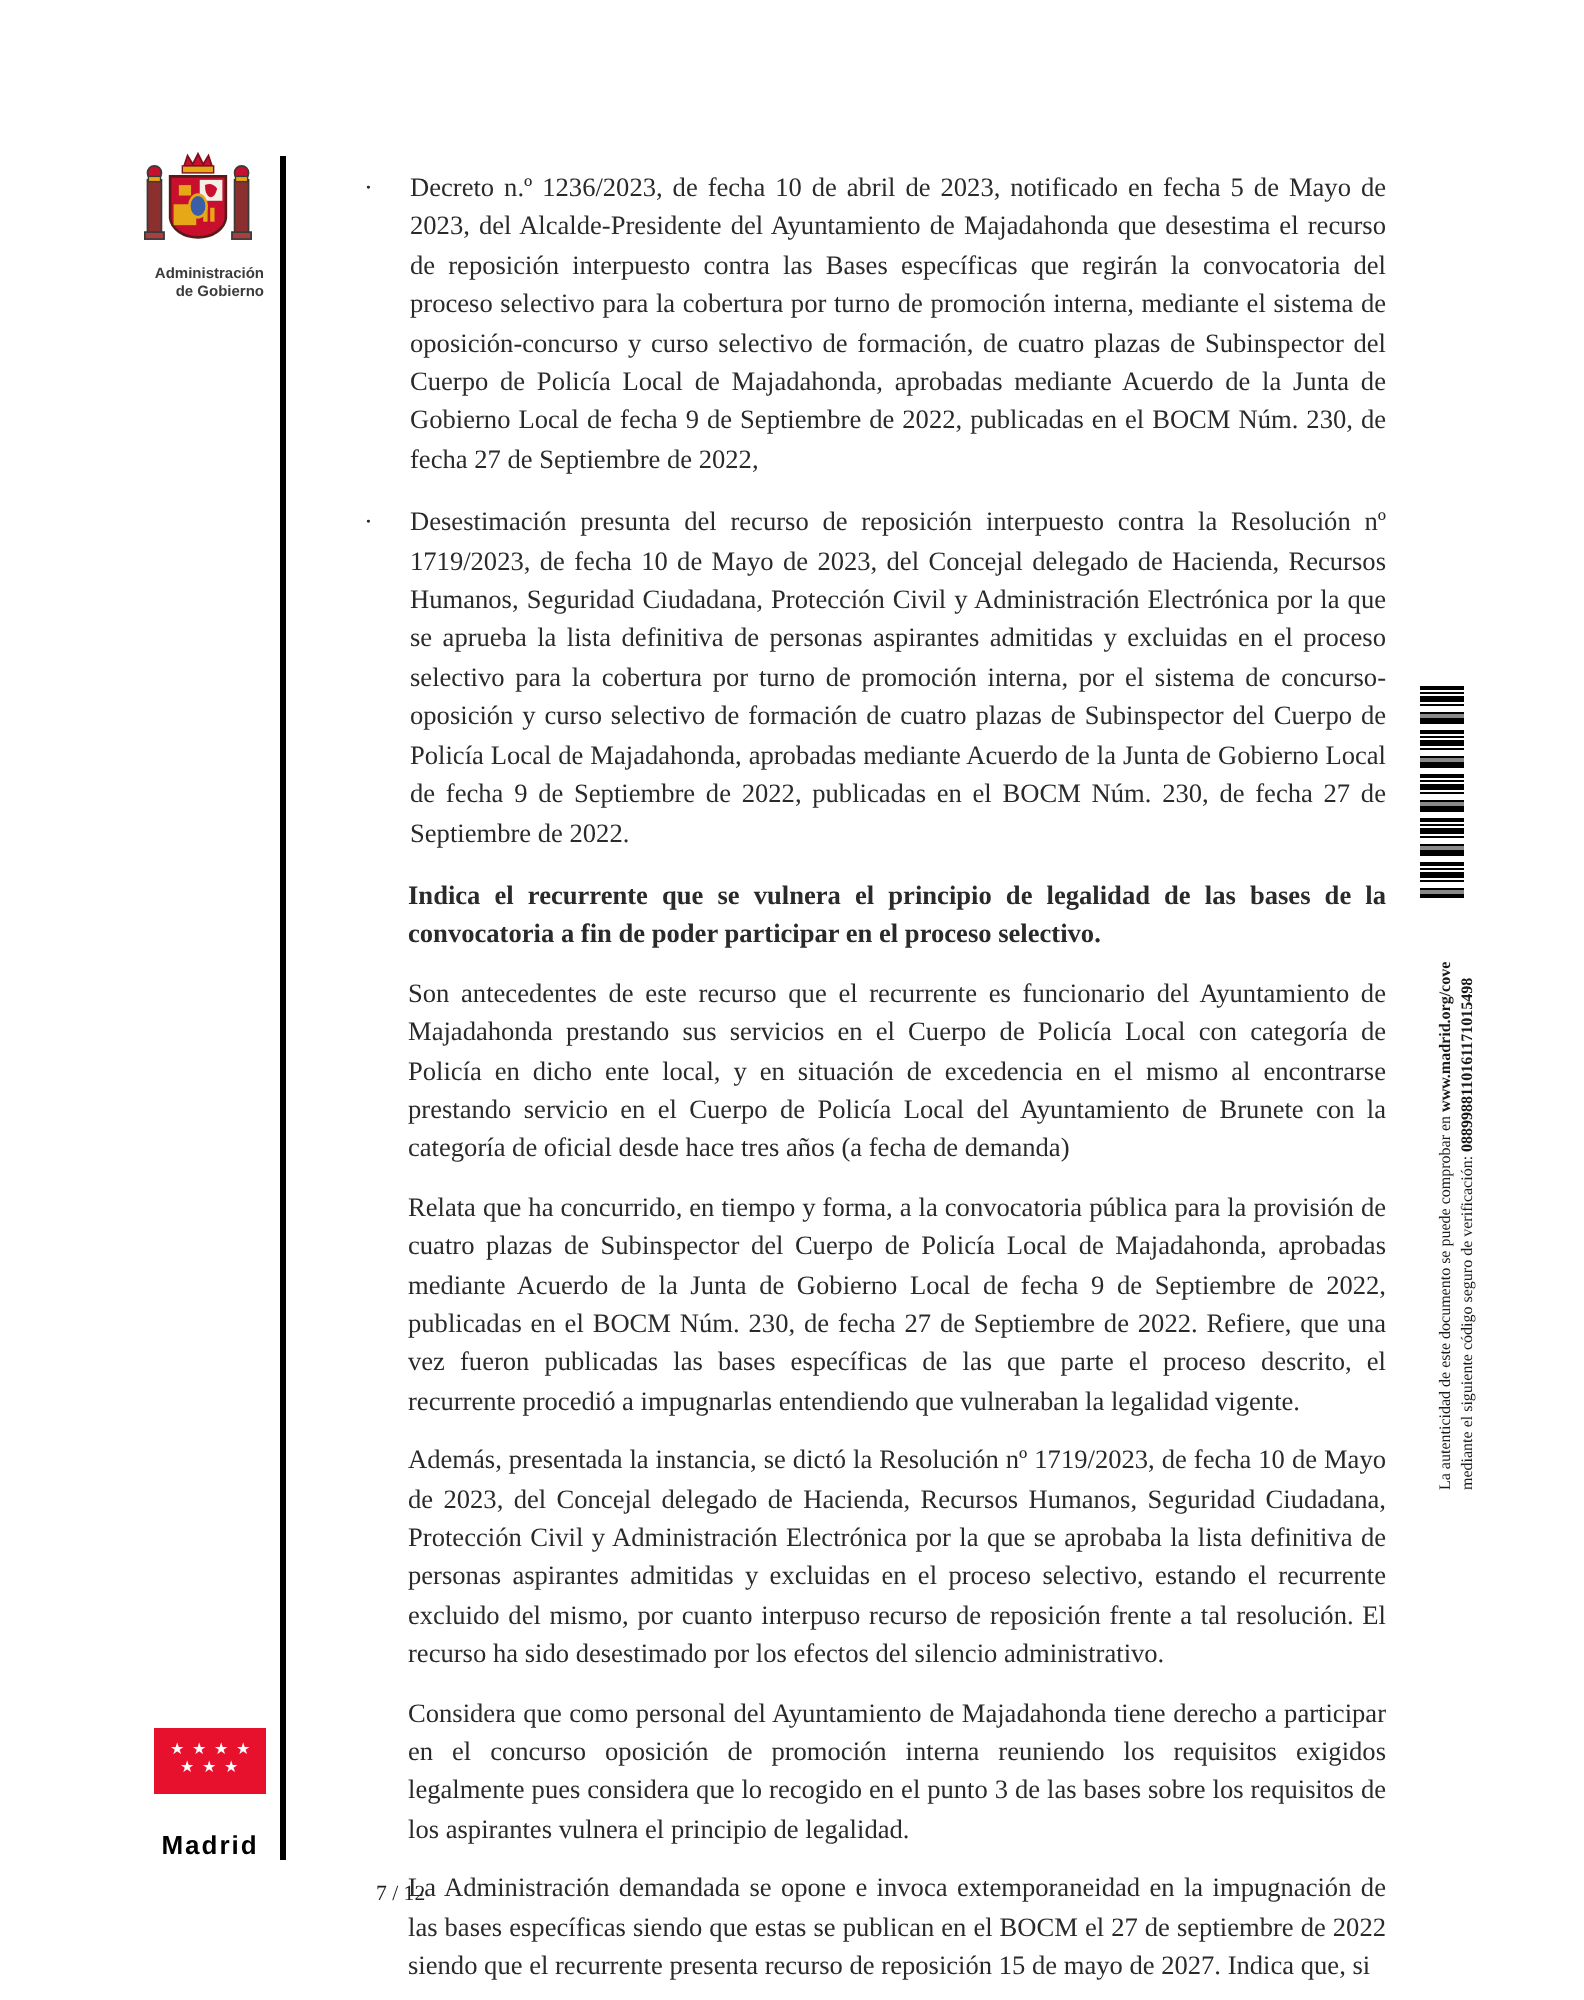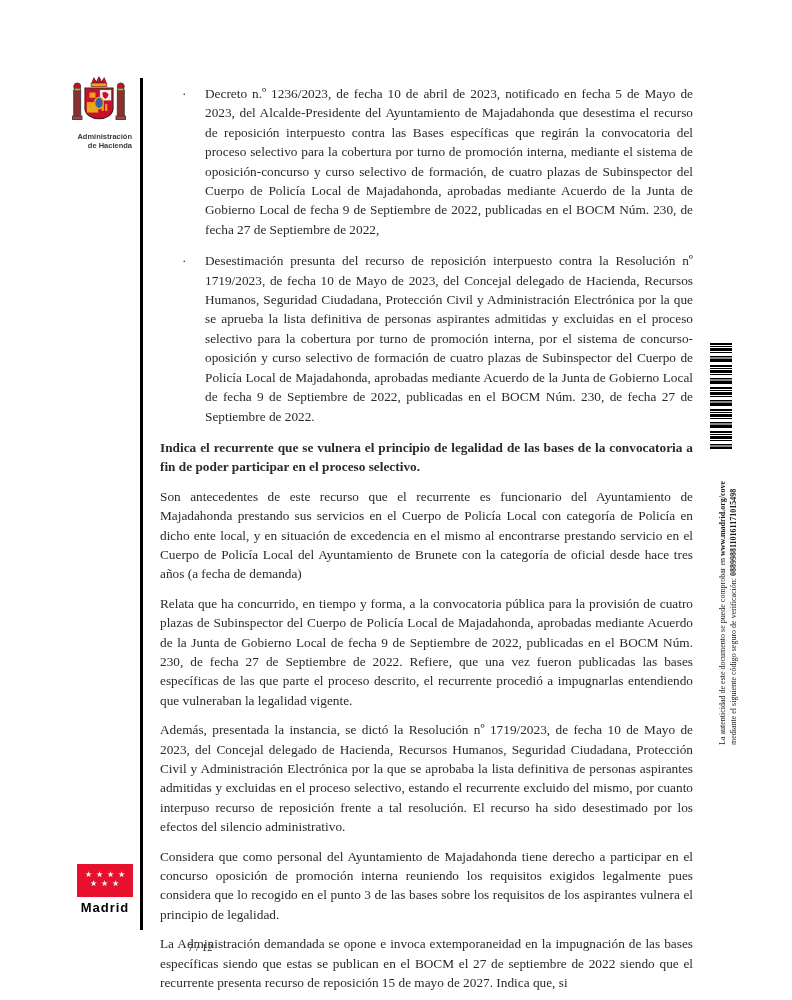--- a/index.html
+++ b/index.html
@@ -13,41 +13,41 @@
   .crest-box svg { display:block; margin:0 auto; }
   .justice-label { margin-top:2px; font-family:"Liberation Sans", sans-serif;
                    font-size:7.5px; line-height:9px; color:#3b3b3b; font-weight:bold; }
 
   
   .content { position:absolute; left:160px; top:84px; width:533px;
              font-size:13.3px; line-height:19.4px; text-align:justify; }
   .bullet { display:flex; margin-bottom:12px; }
   .bullet .marker { flex:none; width:45px; padding-left:22px; text-align:left; }
   .bullet .text { flex:1; text-align:justify; }
-  .para { margin-bottom:10px; }
+  .para { margin-bottom:10px;margin-left:44px; }
   .para-strong { font-weight:bold; }
 
   
   .barcode { position:absolute; left:710px; top:343px; width:22px; height:106px;
              background:repeating-linear-gradient(180deg,
                #000 0 2px, #fff 2px 3px, #000 3px 4px, #fff 4px 5px,
                #000 5px 8px, #fff 8px 9px, #000 9px 10px, #fff 10px 13px,
                #000 13px 14px, #888 14px 16px, #000 16px 19px, #fff 19px 22px); }
   .verify-rot { position:absolute; left:586px; top:586px; width:290px; height:28px;
                 transform:rotate(-90deg);
                 font-size:8px; line-height:11px; color:#1a1a1a; text-align:left;
                 font-family:"Liberation Serif", serif; white-space:nowrap; }
   .verify-rot b { font-weight:bold; }
 
   
   .madrid { position:absolute; left:76px; top:864px; width:58px; text-align:center; }
   .madrid-flag { position:relative; width:56px; height:33px; background:#e8112d; margin:0 auto; }
   .madrid-flag .star { position:absolute; color:#fff; font-size:8px; line-height:8px;
                        font-family:"DejaVu Sans", sans-serif; }
-  .madrid-label { margin-top:3px; font-family:"Liberation Sans", sans-serif;
+  .madrid-label { margin-top:18px; font-family:"Liberation Sans", sans-serif;
                   font-weight:bold; font-size:13px; letter-spacing:1px; color:#000; }
 
   
   .footer { position:absolute; left:158px; top:941px; width:510px;
             font-size:10.8px; color:#1f1f1f; display:flex; }
   .footer .court { flex:1; }
   .footer .pagenum { flex:none; padding-left:30px; }
 </style>
 </head>
 <body>
@@ -79,21 +79,21 @@
         <rect x="18" y="30" width="13" height="12" fill="#e6a817"></rect>
         <rect x="33" y="30" width="13" height="12" fill="#c8102e"></rect>
         <rect x="21" y="19" width="7" height="6" fill="#e6a817"></rect>
         <path d="M36 19 q4 -2 7 2 q-1 5 -4 5 q-3 -1 -3 -7 z" fill="#c8102e"></path>
         <rect x="35" y="32" width="2.5" height="8" fill="#e6a817"></rect>
         <rect x="39" y="32" width="2.5" height="8" fill="#e6a817"></rect>
         <ellipse cx="32" cy="31" rx="5" ry="6.5" fill="#3a5fa8" stroke="#e6a817" stroke-width="1.5"></ellipse>
       </svg>
     </span>
     <div class="justice-label">Administración</div>
-    <div class="justice-label" style="margin-top:0">de Hacienda</div>
+    <div class="justice-label" style="margin-top:0">de Gobierno</div>
   </div>
 
   <div class="content">
     <div class="bullet">
       <span class="marker">·</span>
       <span class="text">Decreto n.º 1236/2023, de fecha 10 de abril de 2023, notificado en fecha 5 de Mayo de 2023, del Alcalde-Presidente del Ayuntamiento de Majadahonda que desestima el recurso de reposición interpuesto contra las Bases específicas que regirán la convocatoria del proceso selectivo para la cobertura por turno de promoción interna, mediante el sistema de oposición-concurso y curso selectivo de formación, de cuatro plazas de Subinspector del Cuerpo de Policía Local de Majadahonda, aprobadas mediante Acuerdo de la Junta de Gobierno Local de fecha 9 de Septiembre de 2022, publicadas en el BOCM Núm. 230, de fecha 27 de Septiembre de 2022,</span>
     </div>
     <div class="bullet">
       <span class="marker">·</span>
       <span class="text">Desestimación presunta del recurso de reposición interpuesto contra la Resolución nº 1719/2023, de fecha 10 de Mayo de 2023, del Concejal delegado de Hacienda, Recursos Humanos, Seguridad Ciudadana, Protección Civil y Administración Electrónica por la que se aprueba la lista definitiva de personas aspirantes admitidas y excluidas en el proceso selectivo para la cobertura por turno de promoción interna, por el sistema de concurso-oposición y curso selectivo de formación de cuatro plazas de Subinspector del Cuerpo de Policía Local de Majadahonda, aprobadas mediante Acuerdo de la Junta de Gobierno Local de fecha 9 de Septiembre de 2022, publicadas en el BOCM Núm. 230, de fecha 27 de Septiembre de 2022.</span>

